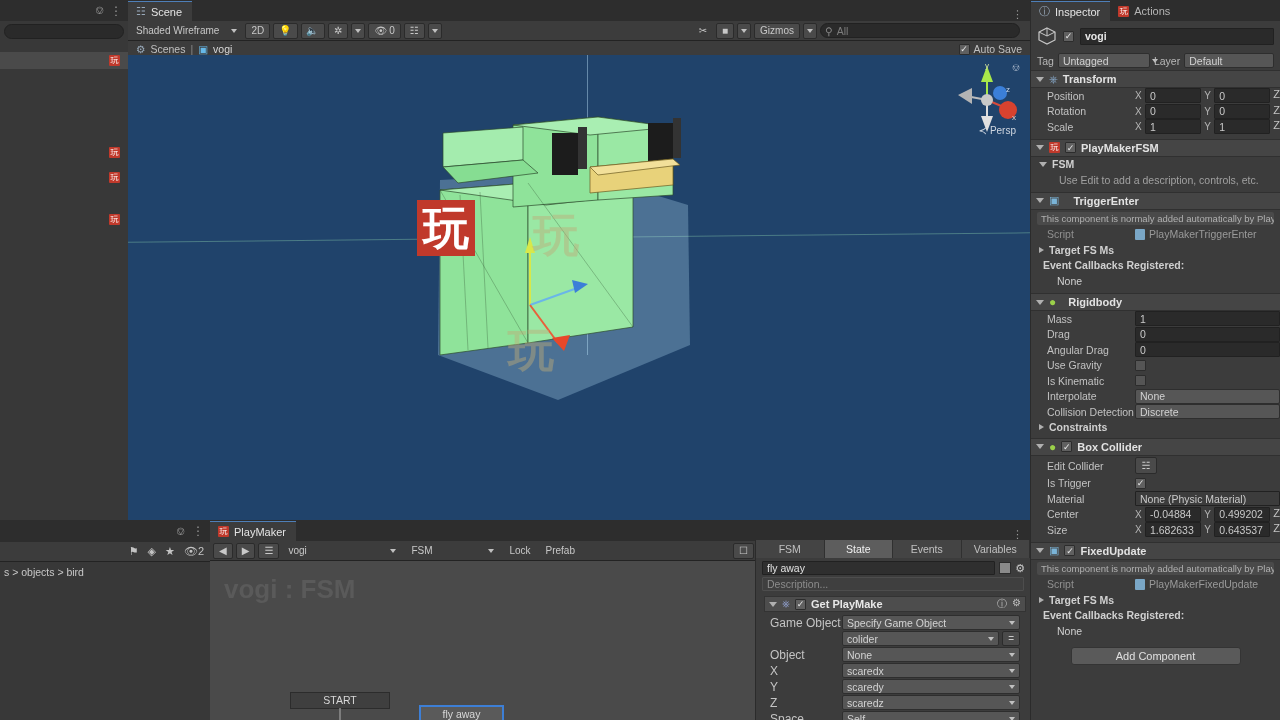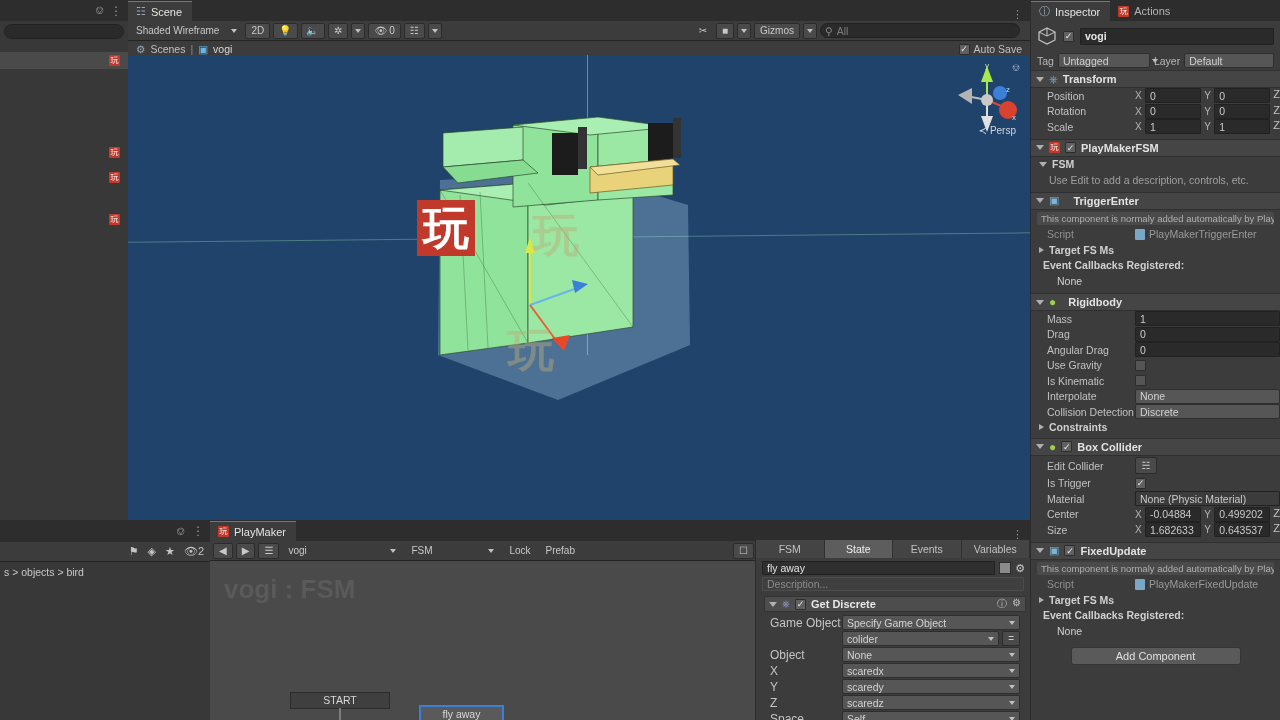--- a/index.html
+++ b/index.html
@@ -379,21 +379,21 @@
         <div class="field" style="height:14px;background:#3f3f3f;border-color:#4d4d4d;">
           <span style="color:#8c8c8c;">Description...</span>
         </div>
       </div>
 
       <div style="margin:5px 4px 0 8px;">
         <div class="actionHdr">
           <span class="foldout open"></span>
           <span style="color:#9ad;font-size:10px;">⎈</span>
           <span class="chk">✓</span>
-          <span style="font-size:11px;color:#e8e8e8;font-weight:bold;">Get Discrete</span>
+          <span style="font-size:11px;color:#e8e8e8;font-weight:bold;">Get PlayMake</span>
           <span style="margin-left:auto;display:flex;gap:5px;">
             <span style="color:#c0c0c0;font-size:10px;">ⓘ</span>
             <span style="color:#c0c0c0;font-size:10px;">⚙</span>
           </span>
         </div>
 
         <div style="padding-top:3px;">
           <div class="prow2">
             <span class="lbl">Game Object</span>
             <span class="ctl">
@@ -565,21 +565,21 @@
     <div class="compHdr" style="margin-top:4px;">
       <span class="foldout open"></span>
       <span class="pmicon">玩</span>
       <span class="chk">✓</span>
       <span class="nm">PlayMakerFSM</span>
     </div>
     <div class="subfold">
       <span class="foldout open"></span>
       <span>FSM</span>
     </div>
-    <div class="plain" style="padding-left:18px;color:#a0a0a0;">Use Edit to add a description, controls, etc.</div>
+    <div class="plain" style="padding-left:18px;color:#a0a0a0;margin-left:10px;">Use Edit to add a description, controls, etc.</div>
 
     <div class="compHdr" style="margin-top:4px;">
       <span class="foldout open"></span>
       <span style="color:#7ab4d8;font-size:11px;">▣</span>
       <span class="nm" style="margin-left:9px;">TriggerEnter</span>
     </div>
     <div class="note">This component is normaly added automatically by PlayMake</div>
     <div class="scriptRow">
       <span class="lbl">Script</span>
       <span class="val">

